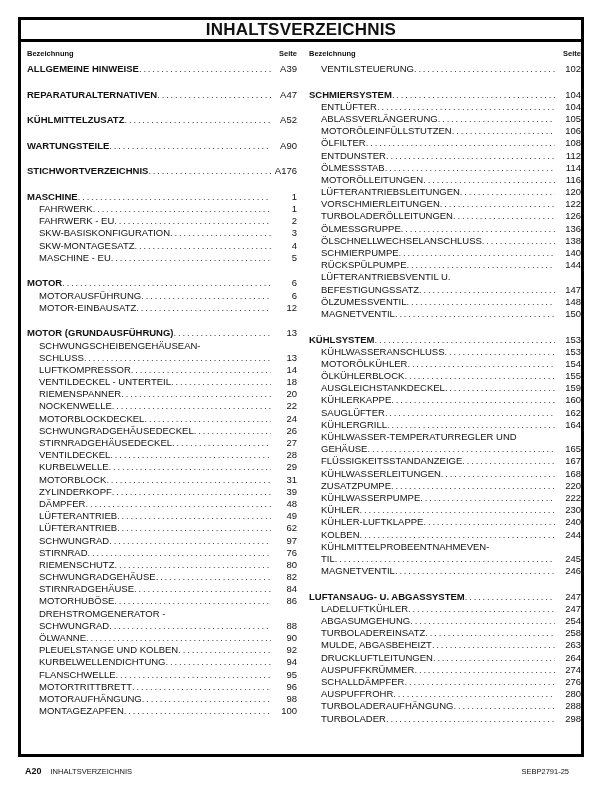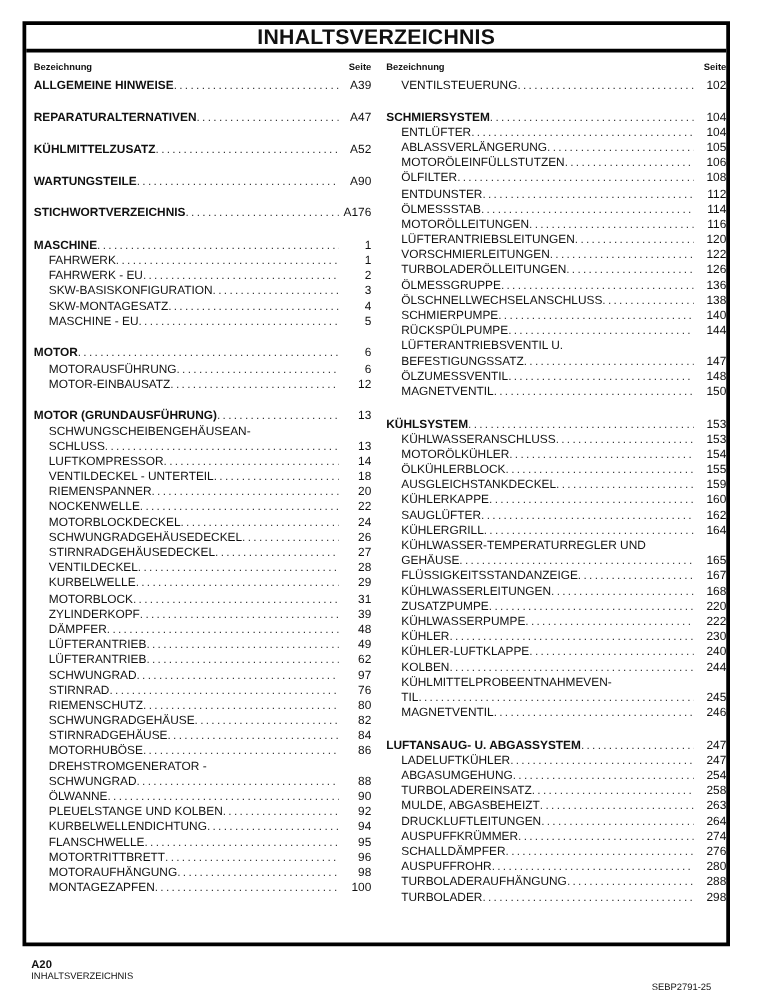--- a/index.html
+++ b/index.html
@@ -13,21 +13,21 @@
   .col-body { }
   .entry { display: flex; align-items: baseline; font-size: 9.5px; line-height: 12.2px; height: 12.2px; white-space: nowrap; }
   .entry.main { font-weight: bold; }
   .entry.sub .lbl { padding-left: 12px; }
   .entry .lbl { flex: 0 0 auto; }
   .entry .dots { flex: 1 1 auto; overflow: hidden; font-weight: normal; letter-spacing: 1.2px; color: #333; }
   .entry .dots::before { content: ". . . . . . . . . . . . . . . . . . . . . . . . . . . . . . . . . . . . . . . . . . . . . . . . . . . . . . . . . . . . . . . . . . . . ."; letter-spacing: -0.4px; }
   .entry .pg { flex: 0 0 26px; text-align: right; font-weight: normal; }
   .entry.nopage .dots::before { content: ""; }
   .gap { height: 13.4px; }
-  .footer { position: absolute; left: 25px; right: 40px; top: 766px; font-size: 7.5px; display: flex; align-items: baseline; flex-direction: column; }
+  .footer { position: absolute; left: 25px; right: 40px; top: 766px; font-size: 7.5px; display: flex; align-items: baseline; }
   .footer .pnum { font-weight: bold; font-size: 9px; margin-right: 9px; }
   .footer .doc { margin-left: auto; }
 </style>
 </head>
 <body>
 
 <div class="frame">
   <div class="title-bar">INHALTSVERZEICHNIS</div>
   <div class="cols">
     <div class="col left">

